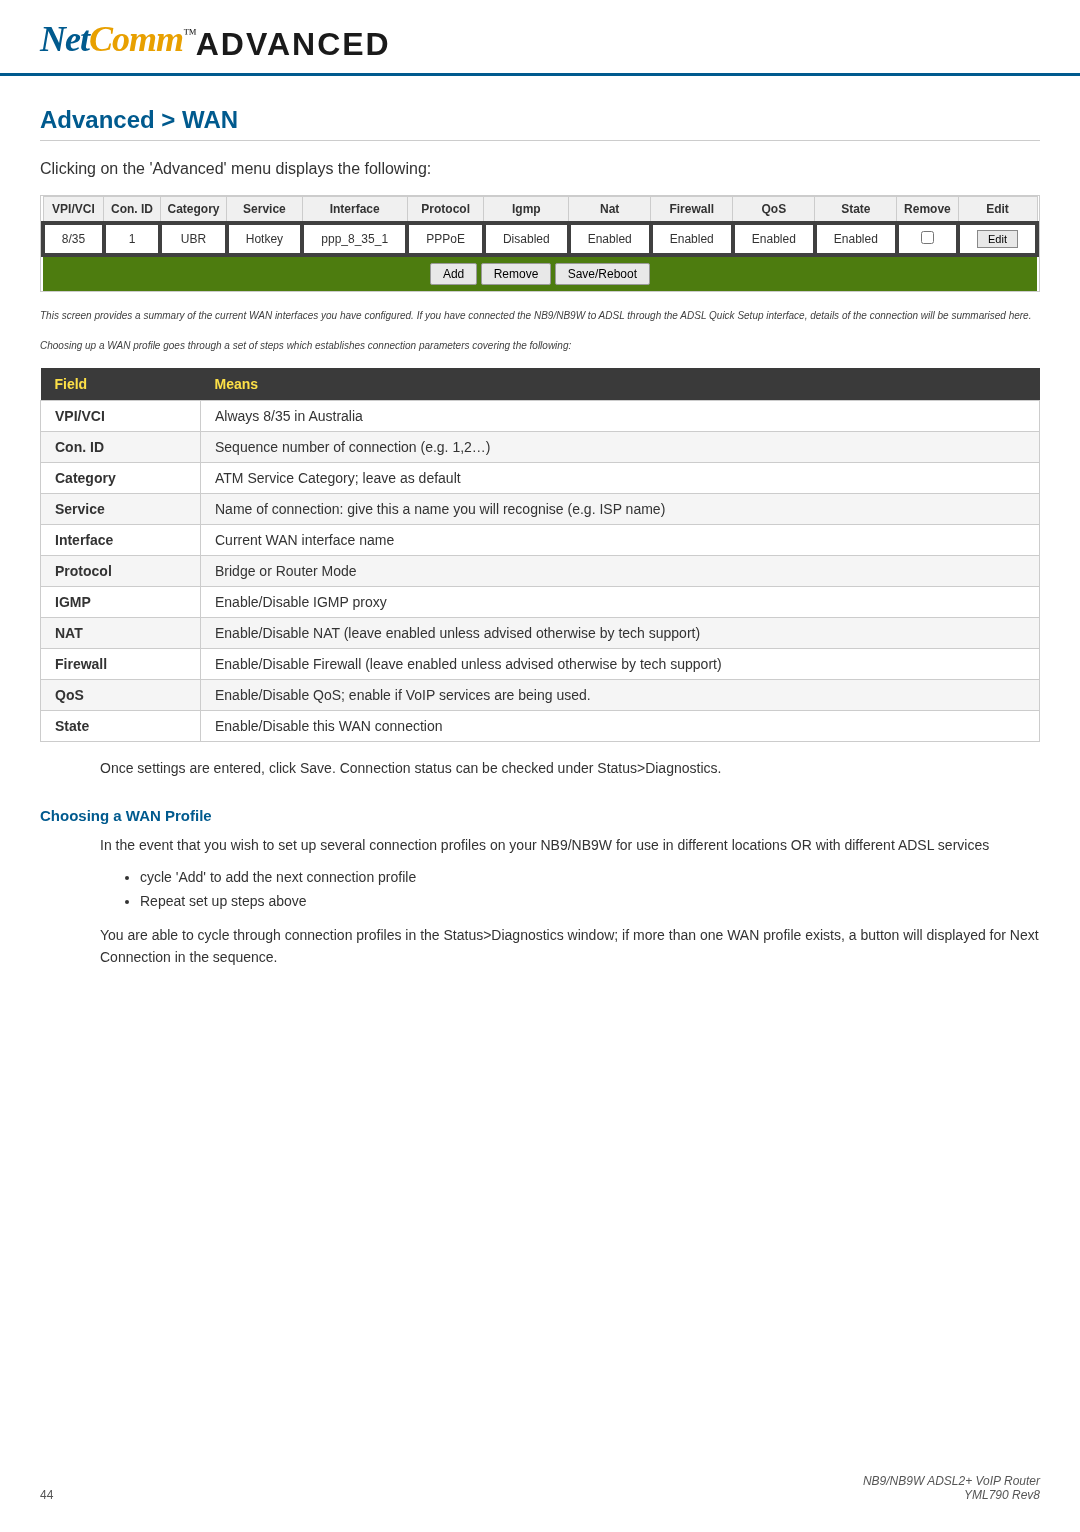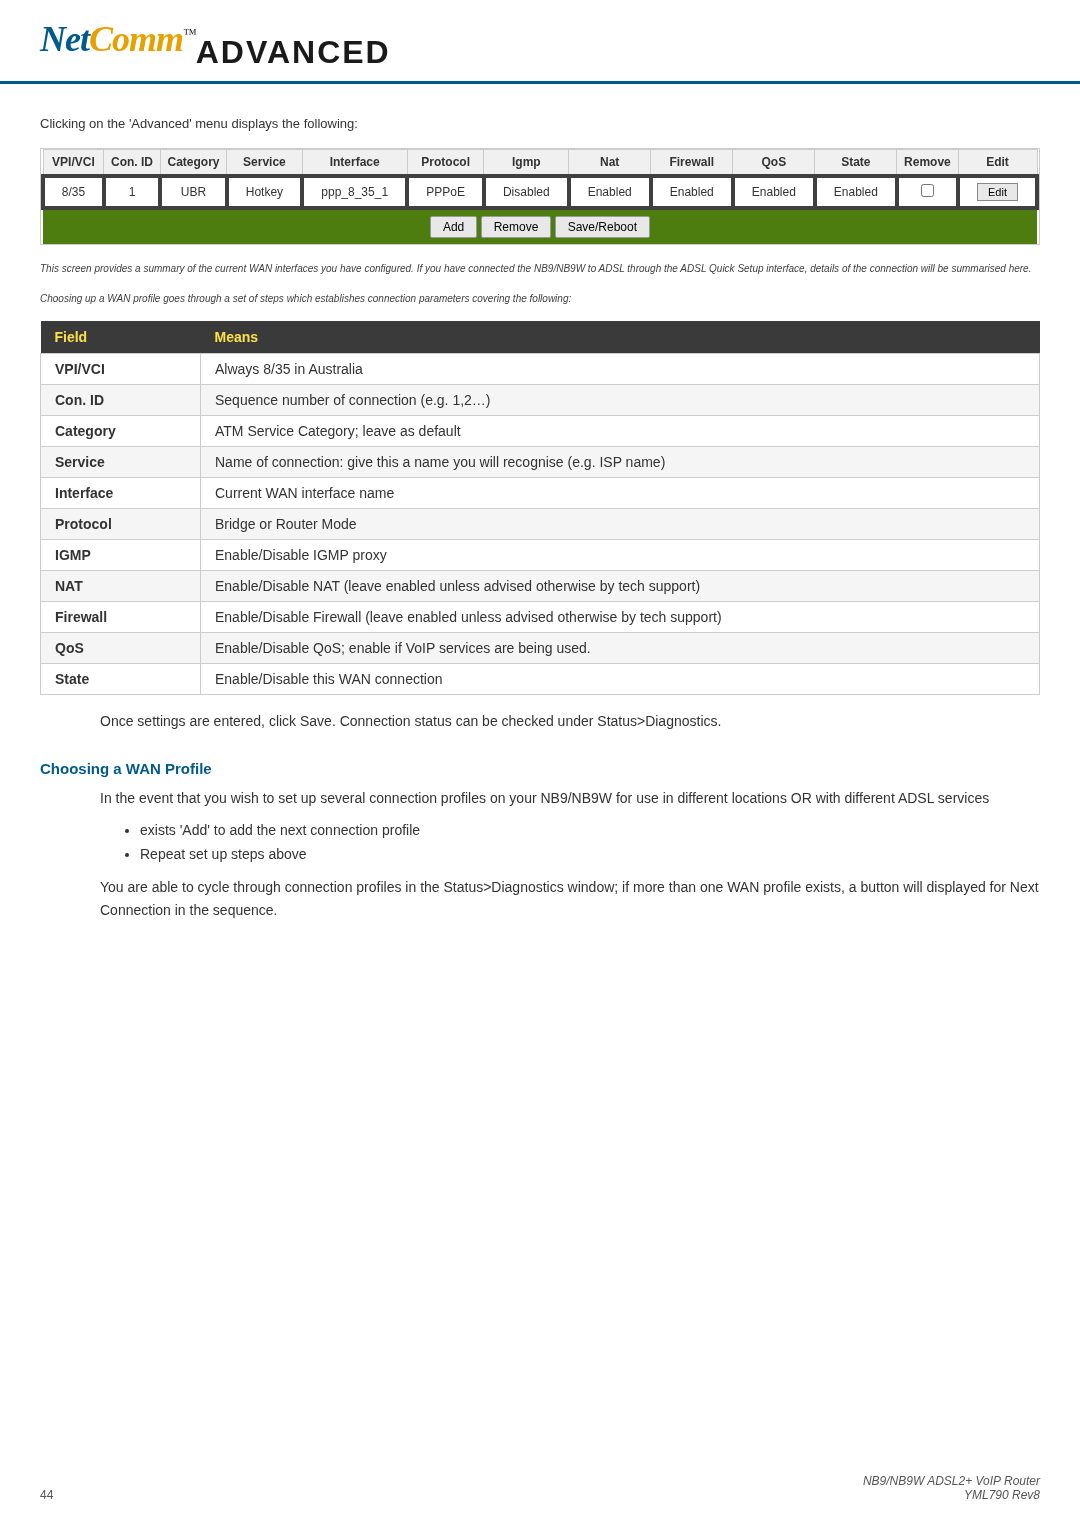--- a/index.html
+++ b/index.html
@@ -34,41 +34,41 @@
       vertical-align: super;
       font-weight: normal;
     }
     .logo .net { color: #005a8e; }
     .logo .comm { color: #e8a000; }
     .page-title {
       font-size: 32px;
       font-weight: bold;
       color: #1a1a1a;
       letter-spacing: 2px;
-      margin-top: 16px;
+      margin-top: 8px;
     }
 
     
     .content {
       padding: 30px 40px 40px 40px;
     }
 
     
     .section-heading {
       font-size: 24px;
       font-weight: bold;
       color: #005a8e;
       margin-bottom: 16px;
       border-bottom: 1px solid #ccc;
       padding-bottom: 6px;
     }
 
     .intro-text {
       margin-bottom: 14px;
-      font-size: 13px;
+      font-size: 16px;
       color: #333;
       line-height: 1.5;
     }
 
     
     .wan-table-container {
       border: 1px solid #ccc;
       margin-bottom: 16px;
       overflow: hidden;
     }
@@ -215,20 +215,21 @@
 
 <div class="header">
   <div class="logo">
     <span class="net">Net</span><span class="comm">Comm</span><span class="tm">™</span>
   </div>
   <div class="page-title">ADVANCED</div>
 </div>
 
 <div class="content">
 
+  <div class="section-heading">Advanced &gt; WAN</div>
 
   <div class="intro-text">Clicking on the 'Advanced' menu displays the following:</div>
 
   <div class="wan-table-container">
     <table class="wan-table">
       <thead>
         <tr>
           <th>VPI/VCI</th>
           <th>Con. ID</th>
           <th>Category</th>
@@ -328,21 +329,21 @@
         </tr>
       </tbody>
   </table>
 
   <div class="save-note">Once settings are entered, click Save.  Connection status can be checked under Status&gt;Diagnostics.</div>
 
   <div class="sub-section">
     <div class="sub-heading">Choosing a WAN Profile</div>
     <div class="sub-desc">In the event that you wish to set up several connection profiles on your NB9/NB9W for use in different locations OR with different ADSL services</div>
     <ul class="bullet-list" id="bullet-list">
-    <li>exists 'Add' to add the next connection profile</li>
+    <li>cycle 'Add' to add the next connection profile</li>
         <li>Repeat set up steps above</li>
       </ul>
     <div class="sub-desc">You are able to cycle through connection profiles in the Status&gt;Diagnostics window; if more than one WAN profile exists, a button will displayed for Next Connection in the sequence.</div>
   </div>
 
 </div>
 
 <div class="footer">
   <div>44</div>
   <div class="footer-right">

